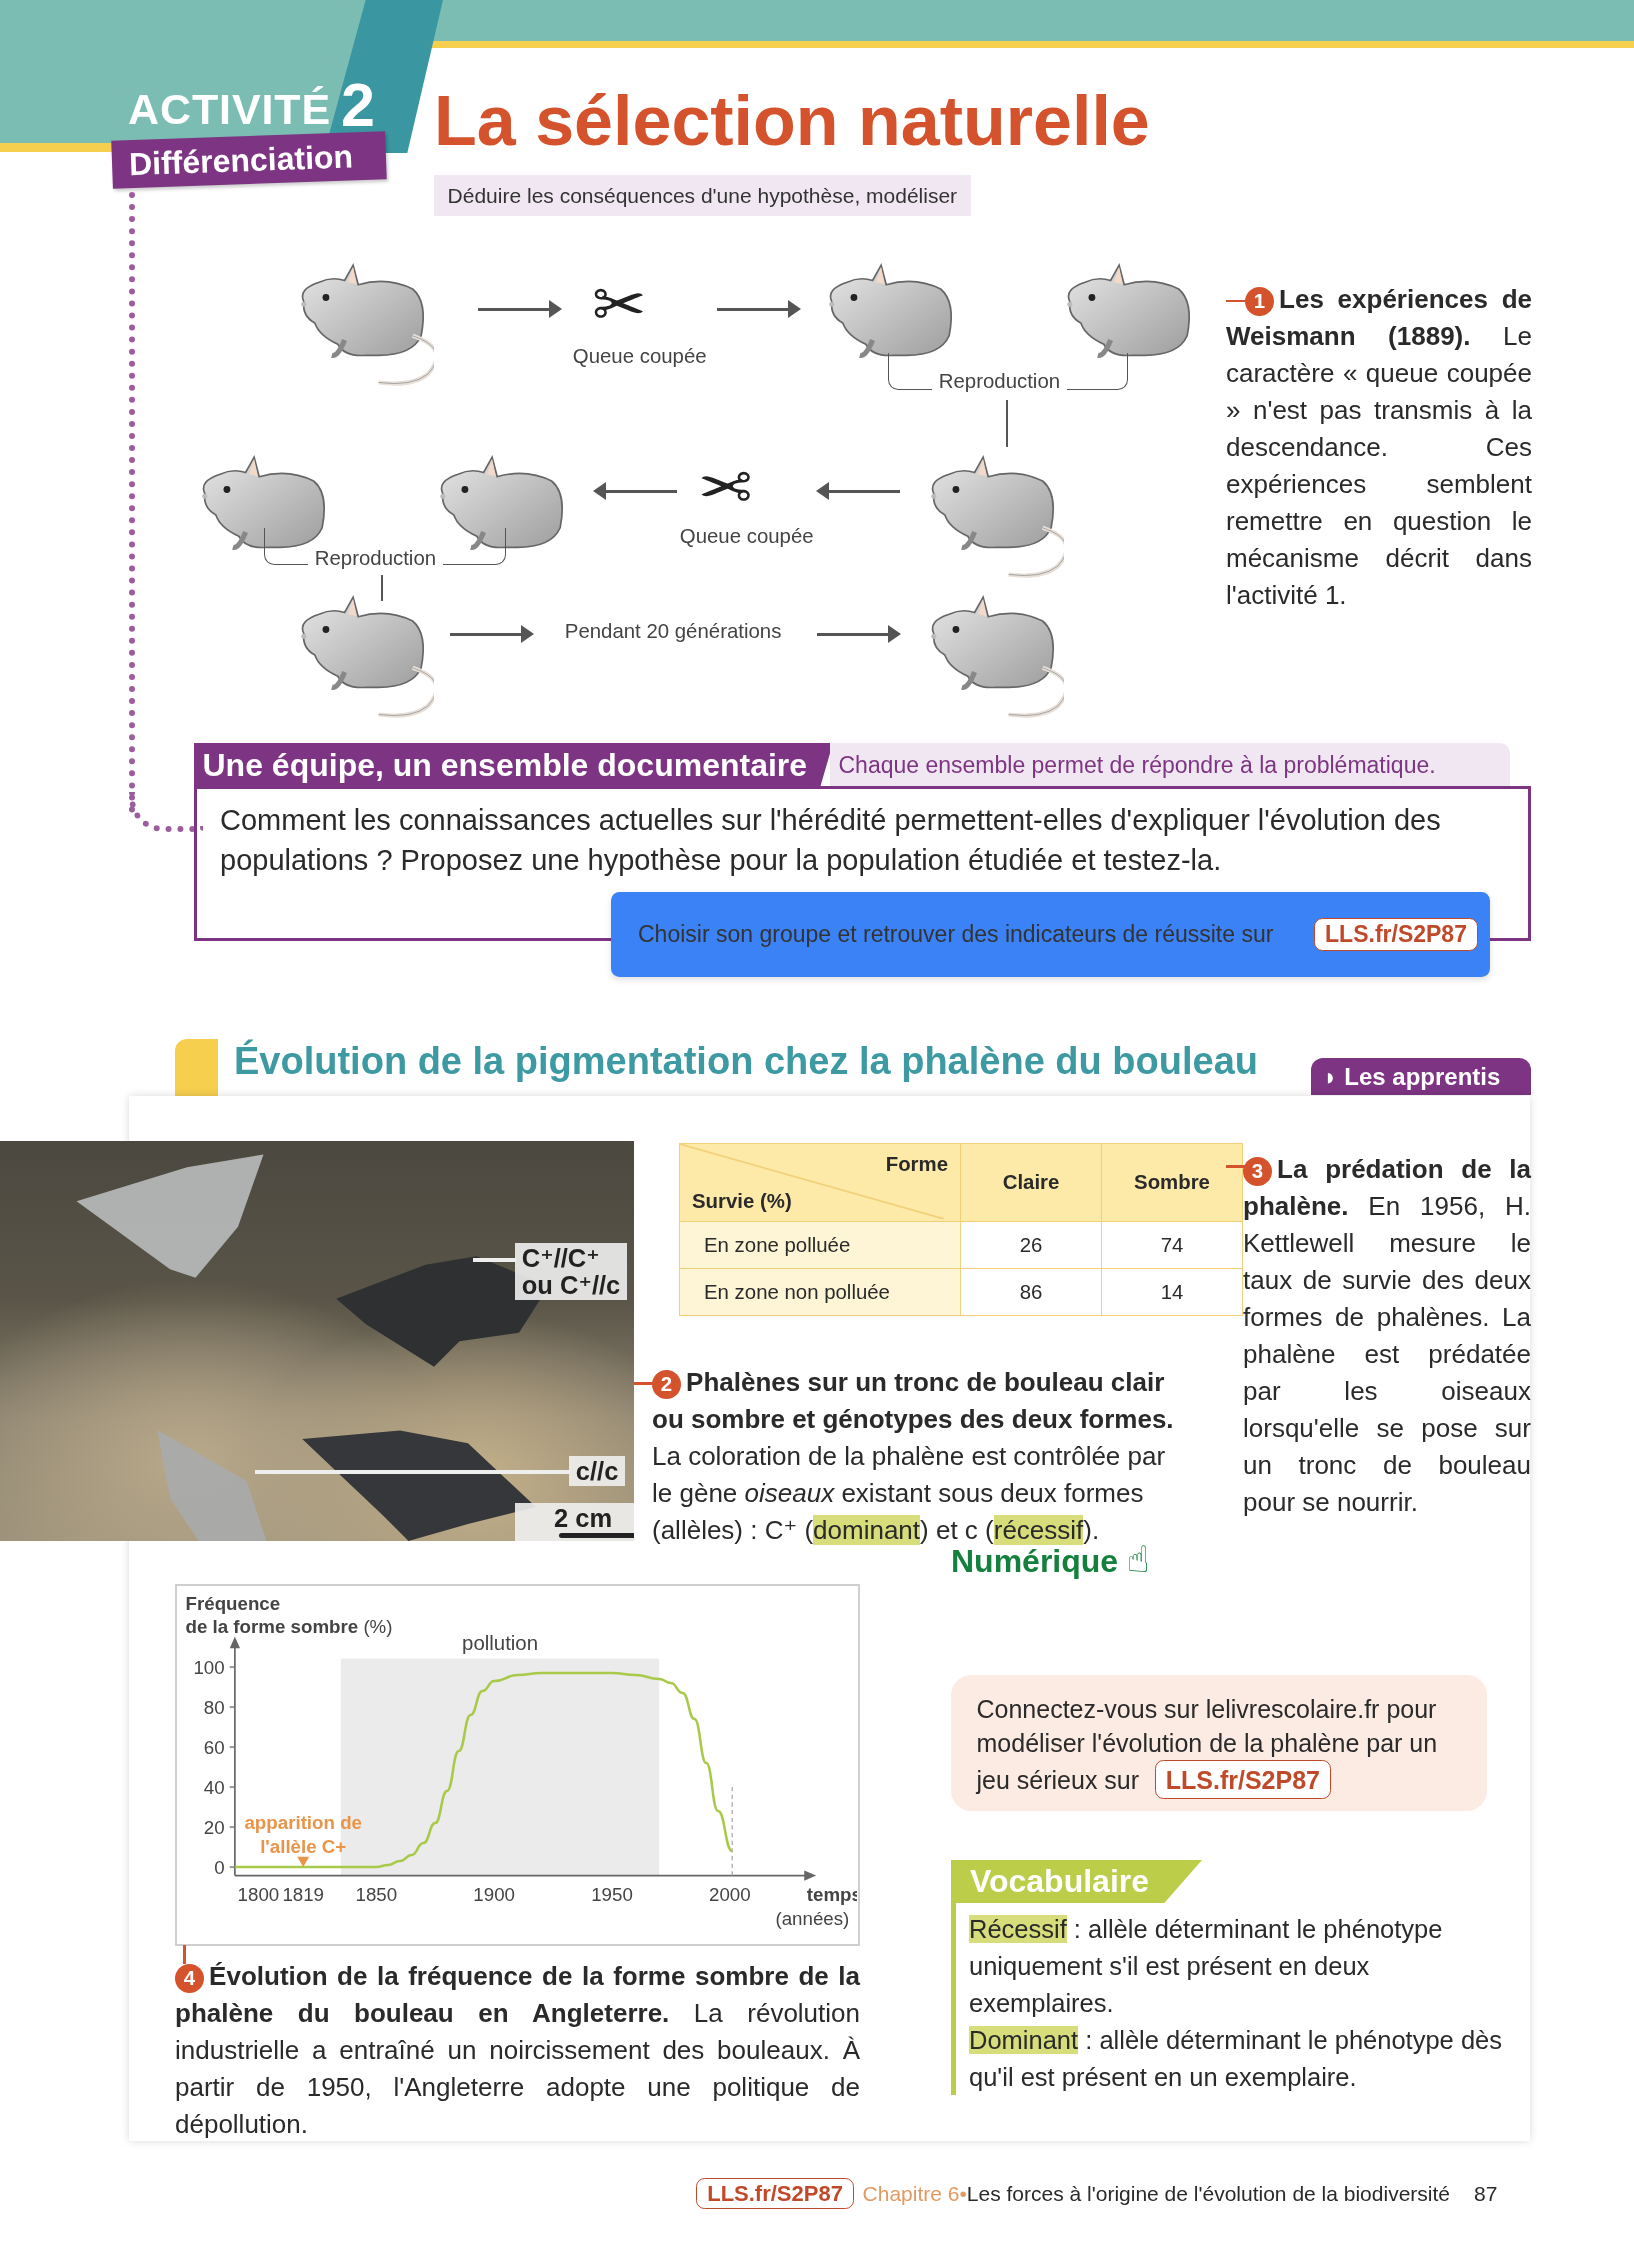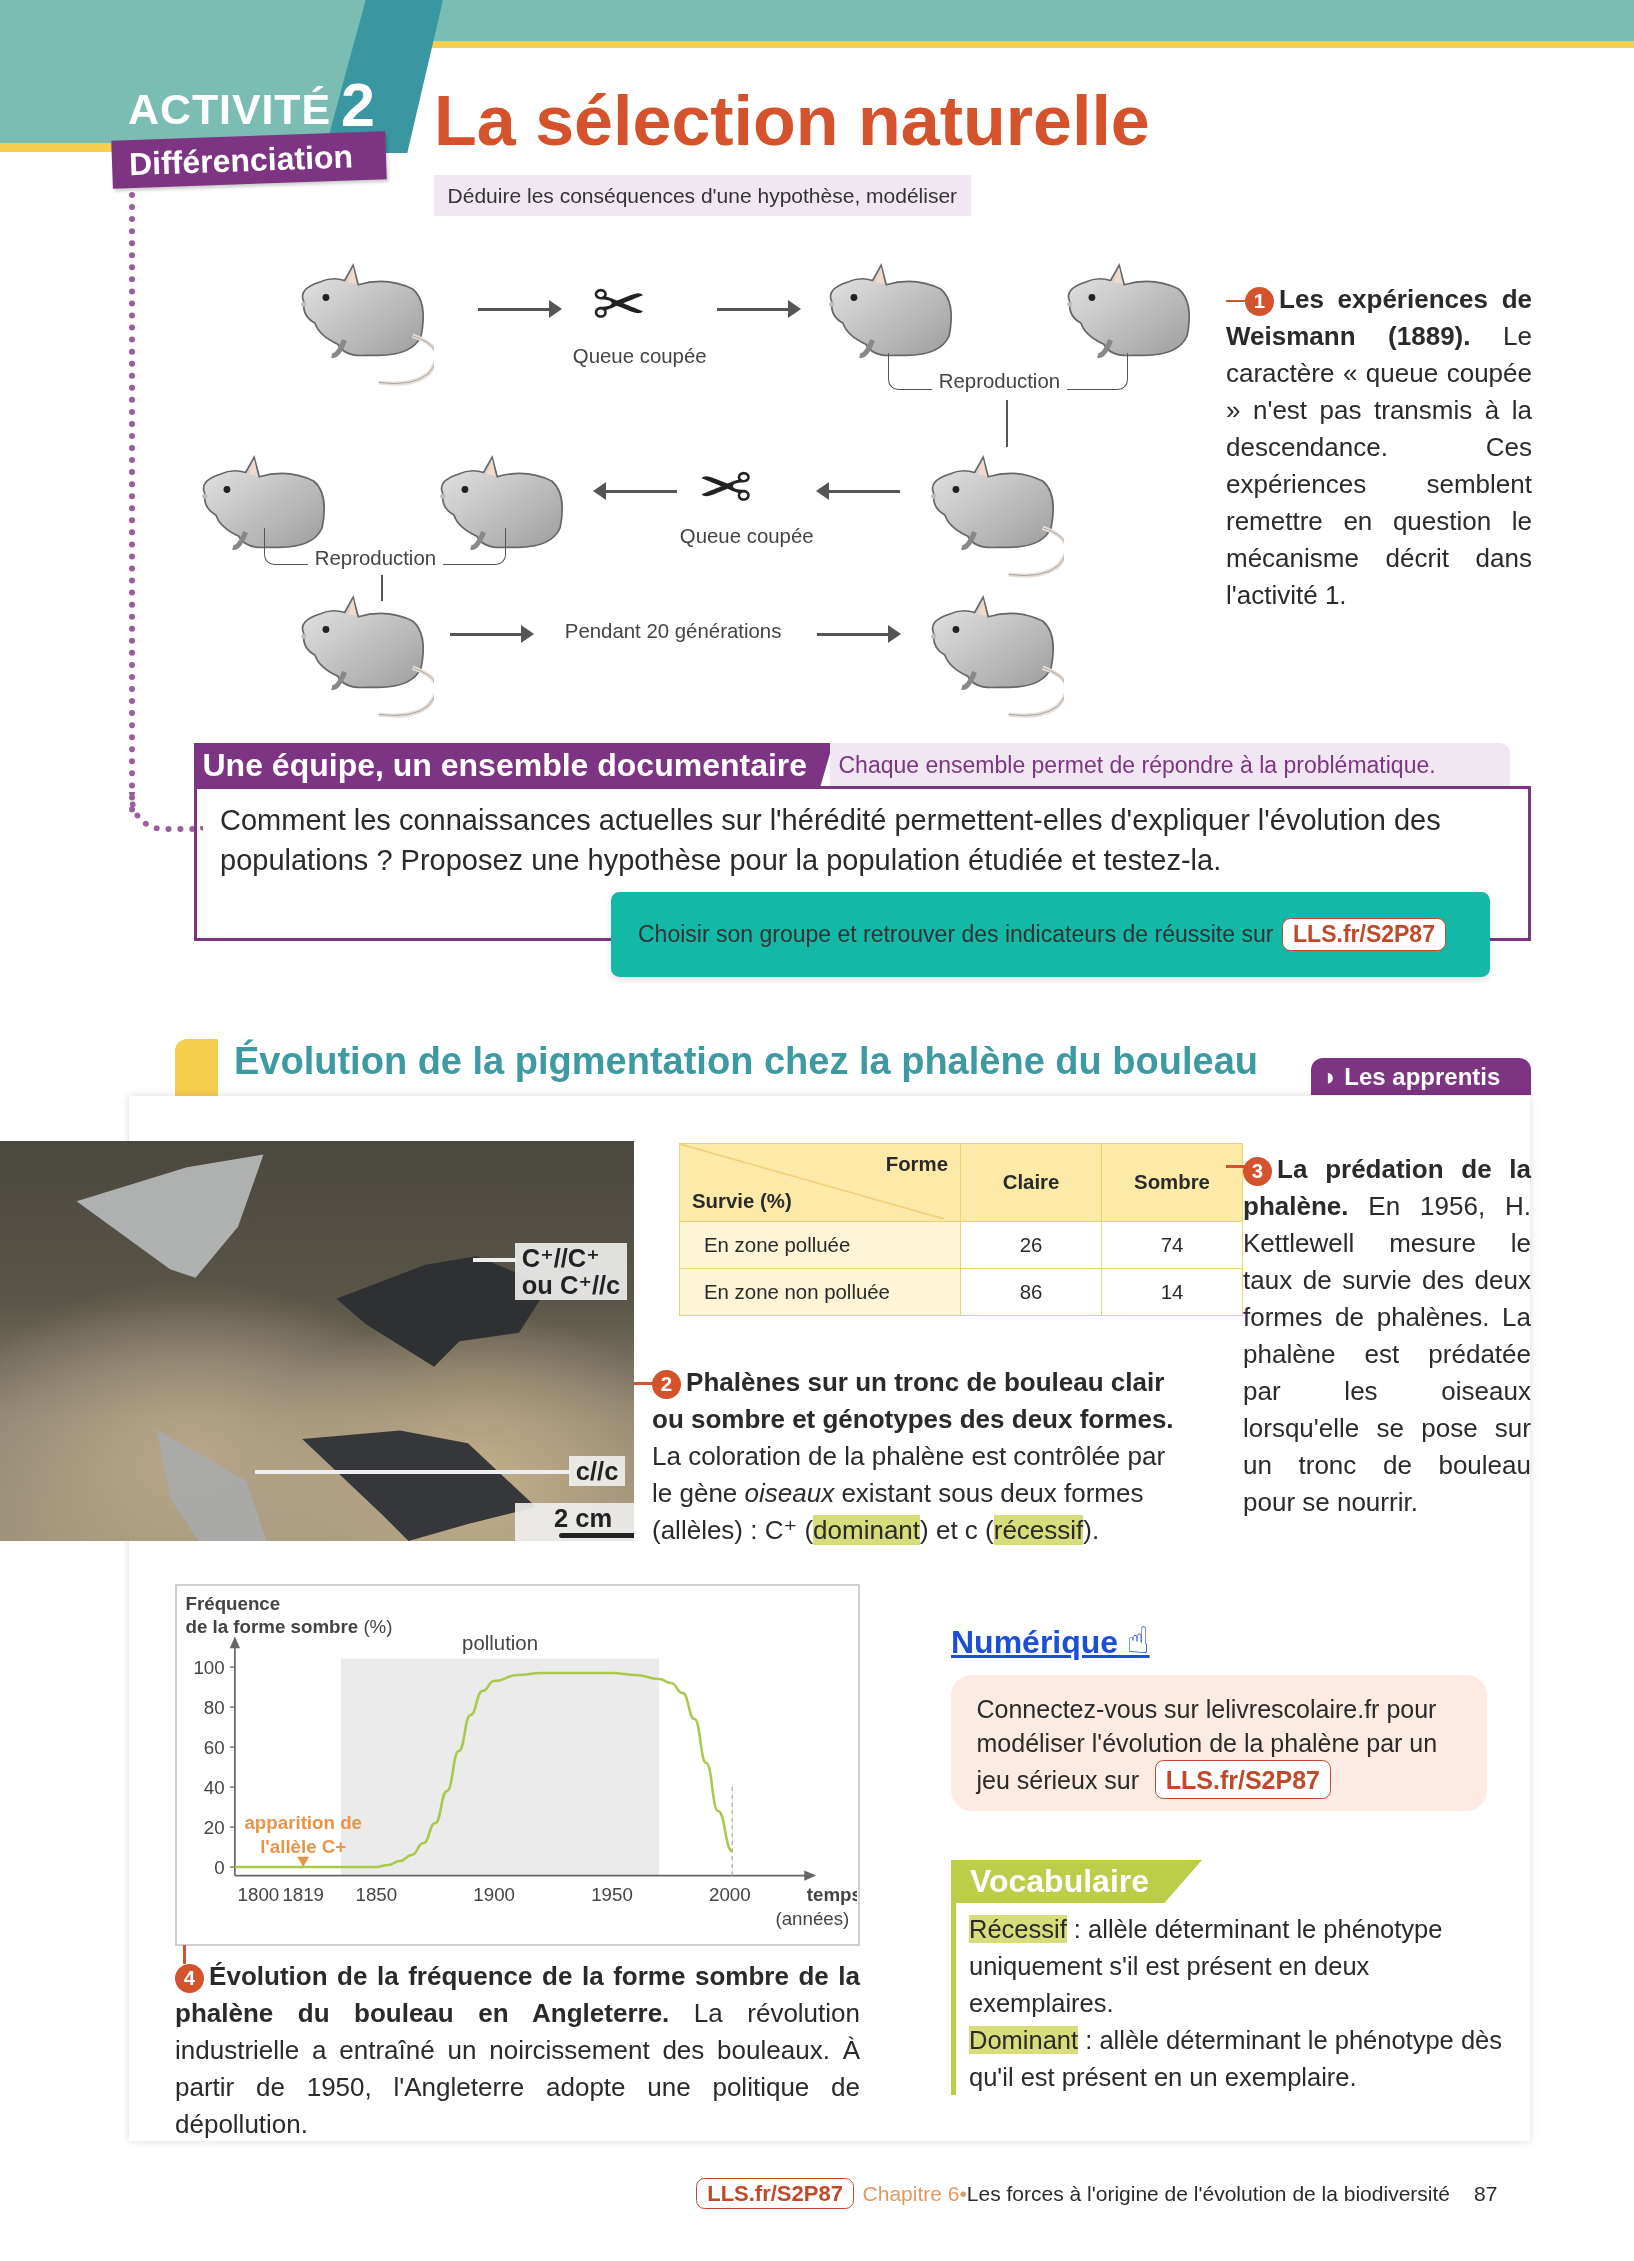--- a/index.html
+++ b/index.html
@@ -35,22 +35,22 @@
   .badge{display:inline-block;width:29px;height:29px;border-radius:50%;background:#d4532c;color:#fff;font-size:20.4px;font-weight:bold;
          text-align:center;line-height:29px;vertical-align:middle;margin-right:5.1px;}
   .badge-line{display:inline-block;width:19px;height:2.6px;background:#d4532c;vertical-align:middle;}
 
   
   .eq-head{left:194px;top:743px;width:639px;height:44px;background:#7d3583;color:#fff;font-size:32px;font-weight:bold;display:flex;align-items:center;padding-left:8.5px;box-sizing:border-box;
            clip-path:polygon(0 0,100% 0,98% 100%,0 100%);}
   .eq-sub{left:830px;top:743px;width:680px;height:44px;background:#f1e7f2;color:#7d3583;font-size:23px;display:flex;align-items:center;padding-left:8.5px;box-sizing:border-box;border-radius:0 10.2px 0 0;}
   .eq-box{left:194px;top:786px;width:1337px;height:155px;border:3.4px solid #7d3583;box-sizing:border-box;}
   .eq-q{left:220px;top:800px;width:1286px;font-size:29px;line-height:40px;color:#2a2a2a;}
-  .choisir{left:611px;top:892px;width:879px;height:85px;background:#14b8a6;border-radius:8.5px;box-shadow:0 2.6px 6.8px rgba(0,0,0,.12);
-           display:flex;align-items:center;padding-left:27px;box-sizing:border-box;font-size:23px;color:#333;}
+  .choisir{left:611px;top:892px;width:879px;height:85px;background:#3b82f6;border-radius:8.5px;box-shadow:0 2.6px 6.8px rgba(0,0,0,.12);
+           display:flex;align-items:center;padding-left:27px;box-sizing:border-box;font-size:23px;color:#333;gap:32px;}
   .lls{display:inline-block;border:1.7px solid #c0492a;border-radius:8.5px;color:#c0492a;font-weight:bold;padding:1.7px 10.2px;margin-left:8.5px;background:#fff;}
 
   
   .sec-bar{left:175px;top:1039px;width:43px;height:60px;background:#f6cf4f;border-radius:12px 0 0 0;}
   .sec-title{left:234px;top:1040px;font-size:38px;font-weight:bold;color:#3e9aa2;}
   .apprentis{left:1311px;top:1058px;width:220px;height:37px;background:#7d3583;border-radius:12px 12px 0 0;color:#fff;font-size:24px;font-weight:bold;display:flex;align-items:center;padding-left:12px;box-sizing:border-box;}
   .card{left:129px;top:1096px;width:1401px;height:1045px;background:#fff;box-shadow:0 0 8.5px rgba(0,0,0,.15);}
 
   
   .photo{left:0;top:1141px;width:634px;height:400px;overflow:hidden;
@@ -69,21 +69,21 @@
   table.surv td{height:44px;}
   table.surv td.lab{background:#fef5d6;padding-left:24px;width:255px;}
   table.surv td.val{text-align:center;width:136px;}
 
   .hl{background:#d6dd7a;}
 
   
   .chart-box{left:175px;top:1584px;width:685px;height:362px;border:2.6px solid #cfcfcf;box-sizing:border-box;}
 
   
-  .num-title{left:951px;top:1619px;font-size:32px;font-weight:bold;color:#1d4ed8;text-decoration:underline;}
+  .num-title{left:951px;top:1538px;font-size:32px;font-weight:bold;color:#15803d;}
   .num-box{left:951px;top:1675px;width:536px;height:136px;background:#fbebe3;border-radius:20.4px;padding:17px 25.5px;box-sizing:border-box;font-size:25px;line-height:34px;}
 
   
   .voc-head{left:951px;top:1860px;width:251px;height:43px;background:#bccd4a;color:#fff;font-size:32px;font-weight:bold;padding-left:19px;box-sizing:border-box;line-height:43px;
             clip-path:polygon(0 0,100% 0,85% 100%,0 100%);}
   .voc-bar{left:951px;top:1899px;width:5.1px;height:196px;background:#bccd4a;}
   .voc-text{left:969px;top:1911px;width:545px;font-size:25.5px;line-height:37px;}
 
   .footer{left:696px;top:2178px;font-size:21px;display:flex;align-items:center;}
   .footer .lls{margin-left:0;margin-right:8.5px;font-size:22px;}

